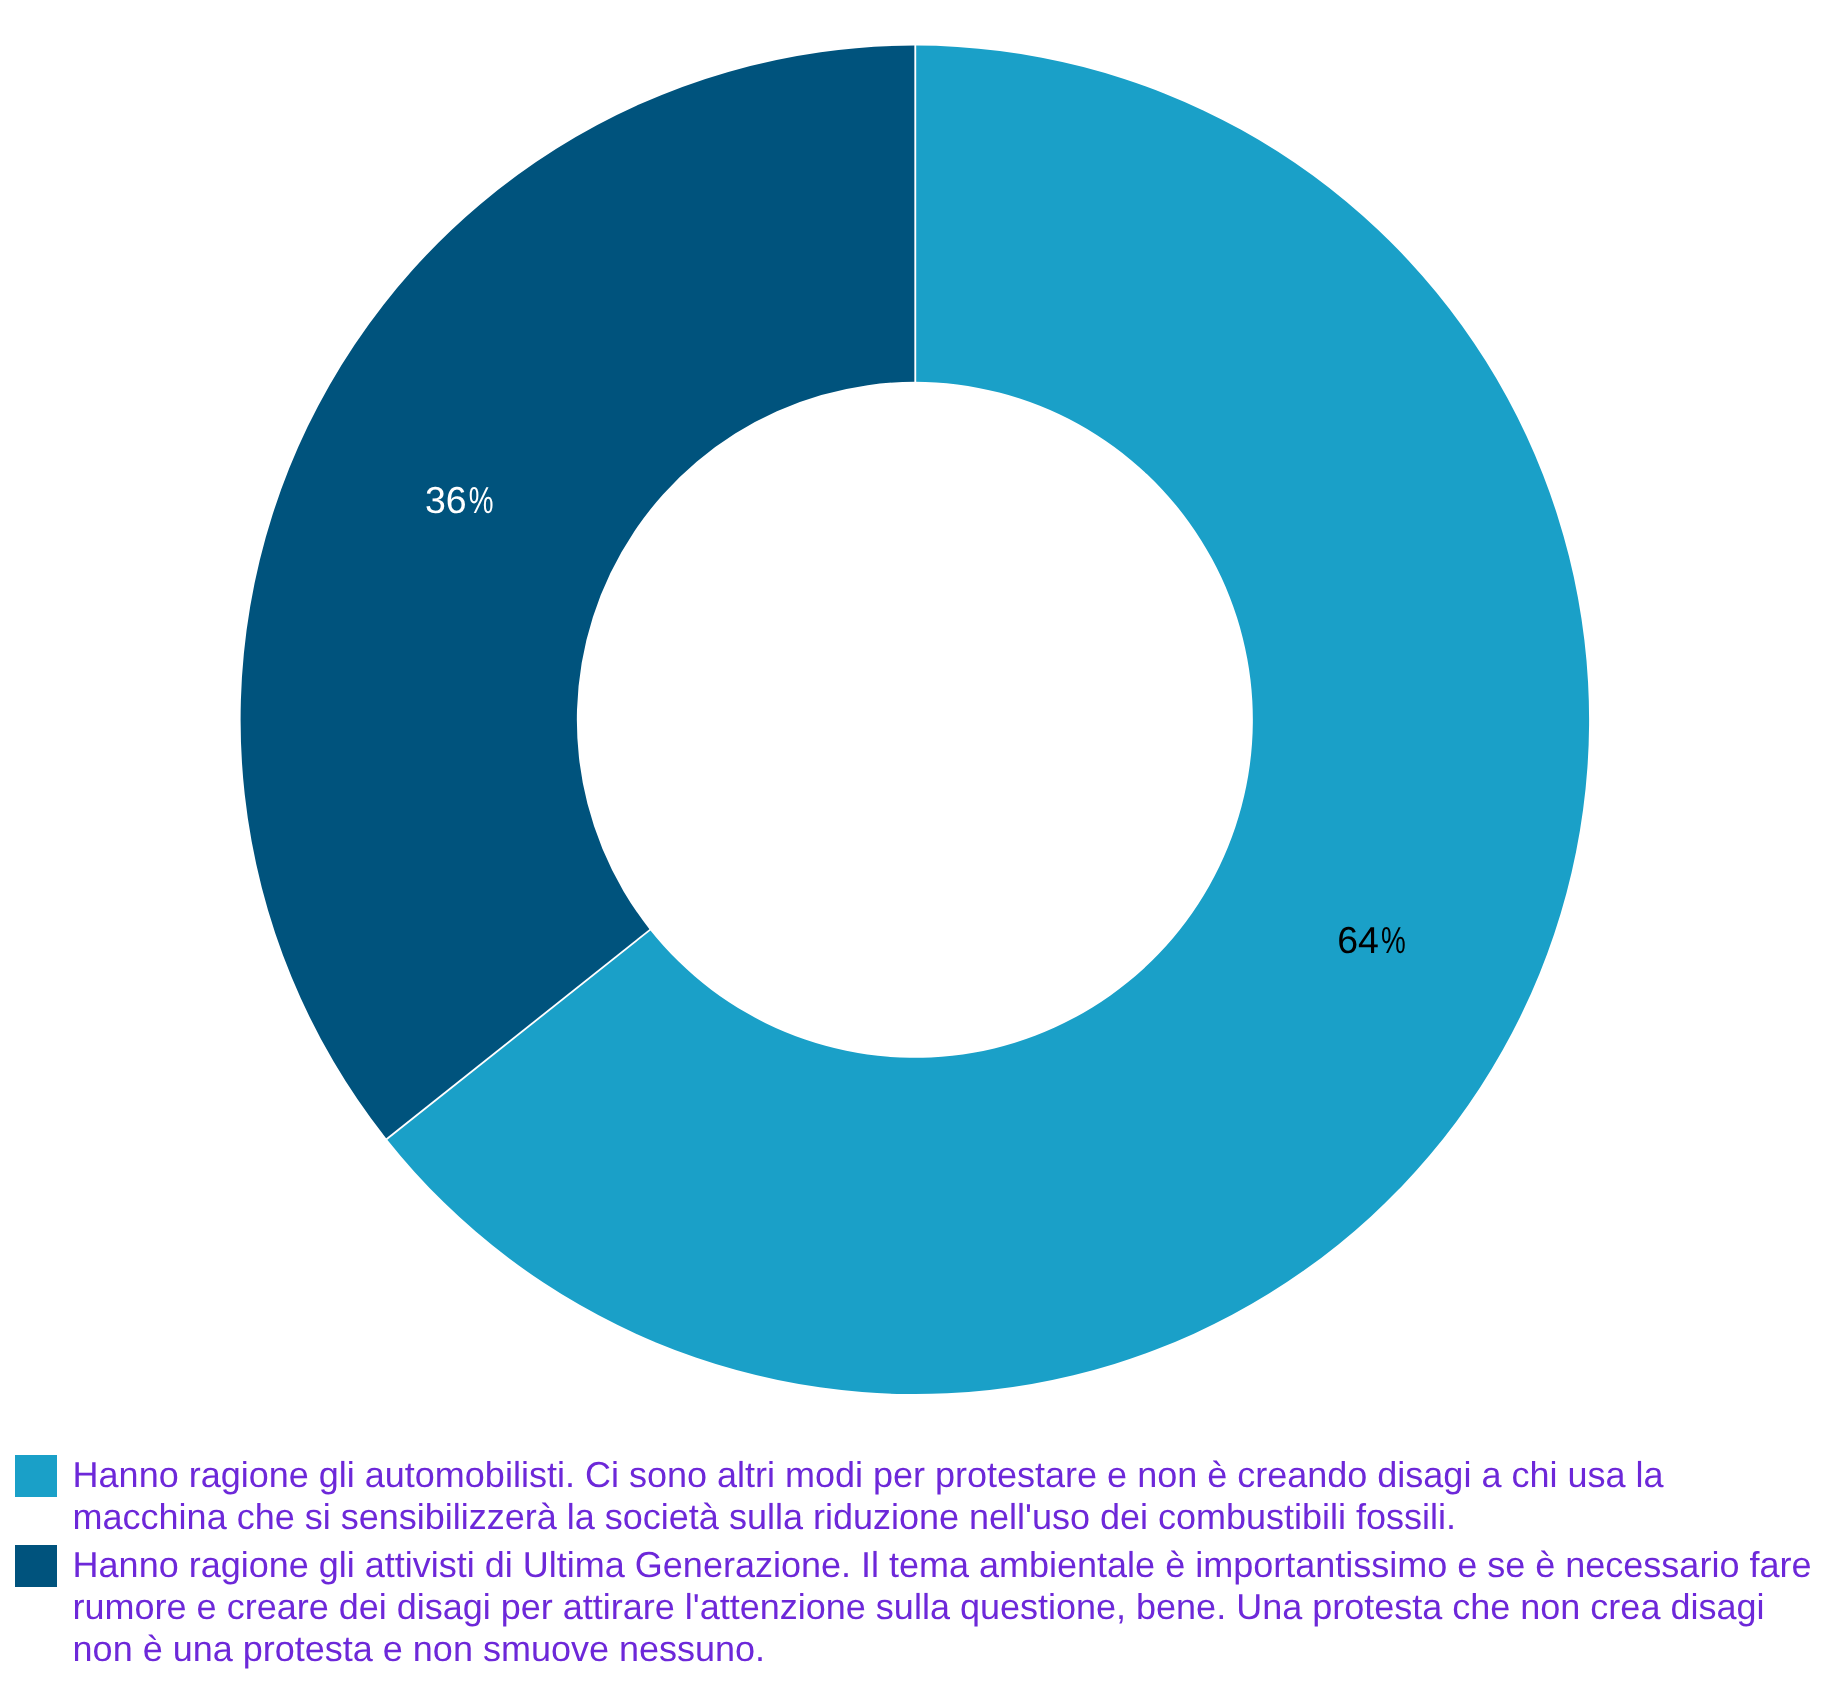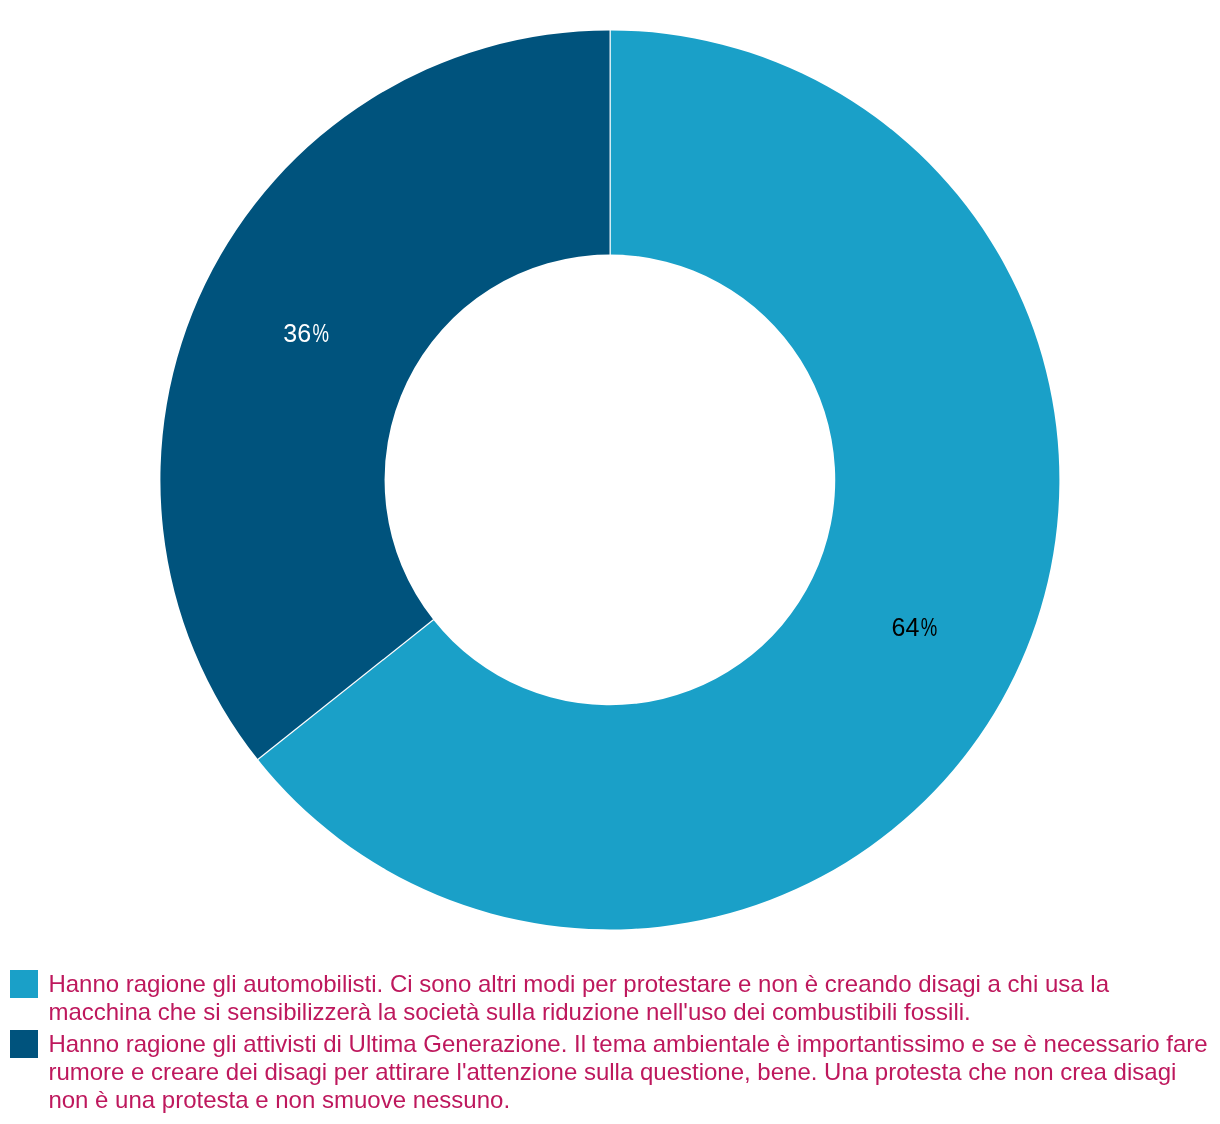--- a/index.html
+++ b/index.html
@@ -4,21 +4,21 @@
 <style>
   html, body { margin:0; padding:0; background:#ffffff; }
   body { width:1220px; height:1124px; font-family:"Liberation Sans", sans-serif; }
   #chart-area { position:absolute; left:0; top:0; width:1220px; height:950px; transform:translateZ(0); }
   #legend { position:absolute; left:0; top:0; width:1220px; }
   .legend-item { position:absolute; left:0; width:1220px; }
   .legend-item-0 { top:970px; }
   .legend-item-1 { top:1030px; }
   .swatch { position:absolute; left:10px; top:0; width:28px; height:28px; }
   .slice-label { font-family:"Liberation Sans", sans-serif; font-size:25px; text-anchor:start; }
-  .legend-text { position:absolute; left:48.4px; top:0px; font-size:24px; line-height:28px; color:#be185d; width:1160px; transform:translateZ(0); }
+  .legend-text { position:absolute; left:48.4px; top:0px; font-size:24px; line-height:28px; color:#6d28d9; width:1160px; transform:translateZ(0); }
 </style>
 </head>
 <body>
 
 <div id="chart-area">
   <svg width="1220" height="950" viewBox="0 0 1220 950">
     <g>
       <path d="M609.9,30.399999999999977 A449.5,449.5 0 1 1 258.0395066352841,759.6220820906685 L433.512334676268,620.1246797520521 A225.33434999999997,225.33434999999997 0 1 0 609.9,254.56565 Z" fill="#1aa0c8"></path>
       <path d="M258.0395066352841,759.6220820906685 A449.5,449.5 0 0 1 609.8999999999999,30.399999999999977 L609.9,254.56565 A225.33434999999997,225.33434999999997 0 0 0 433.512334676268,620.1246797520521 Z" fill="#00537d"></path>
     </g>

